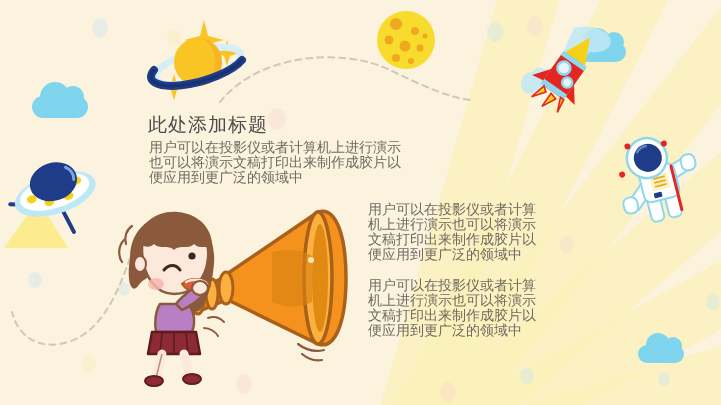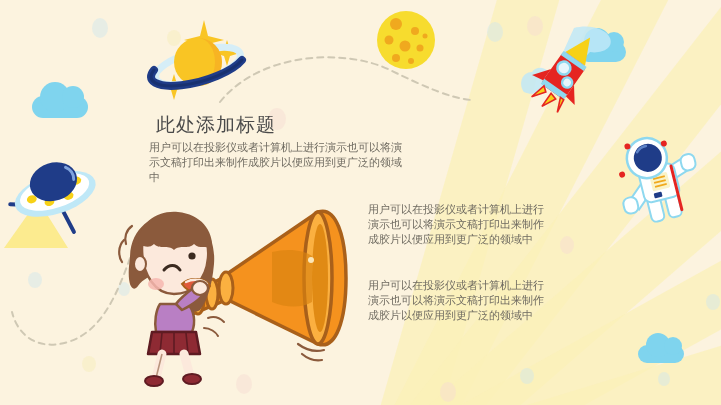--- a/index.html
+++ b/index.html
@@ -37,27 +37,27 @@
   .cloud2{width:46px;height:18px;left:638px;top:345px;}
   .cloud2::before{width:24px;height:24px;left:8px;top:-12px;}
   .cloud2::after{width:18px;height:18px;left:26px;top:-8px;}
 
   .cloud3{width:48px;height:20px;left:578px;top:42px;}
   .cloud3::before{width:26px;height:26px;left:6px;top:-14px;}
   .cloud3::after{width:20px;height:20px;left:26px;top:-10px;}
 
   
   .title{
-    position:absolute;left:156px;top:112px;
+    position:absolute;left:148px;top:112px;
     font-size:19px;color:#4A4A4A;letter-spacing:1px;
     font-family:Liberation Serif, serif;
   }
   .para{
     position:absolute;
-    font-size:11px;line-height:15px;color:#6E6A60;
+    font-size:14px;line-height:15px;color:#6E6A60;
     font-family:"DejaVu Sans","Liberation Sans",sans-serif;
   }
   .para1{left:149px;top:140px;width:260px;}
   .para2{left:368px;top:202px;width:180px;}
   .para3{left:368px;top:278px;width:180px;}
 
   
   .art{position:absolute;}
 </style>
 </head>

